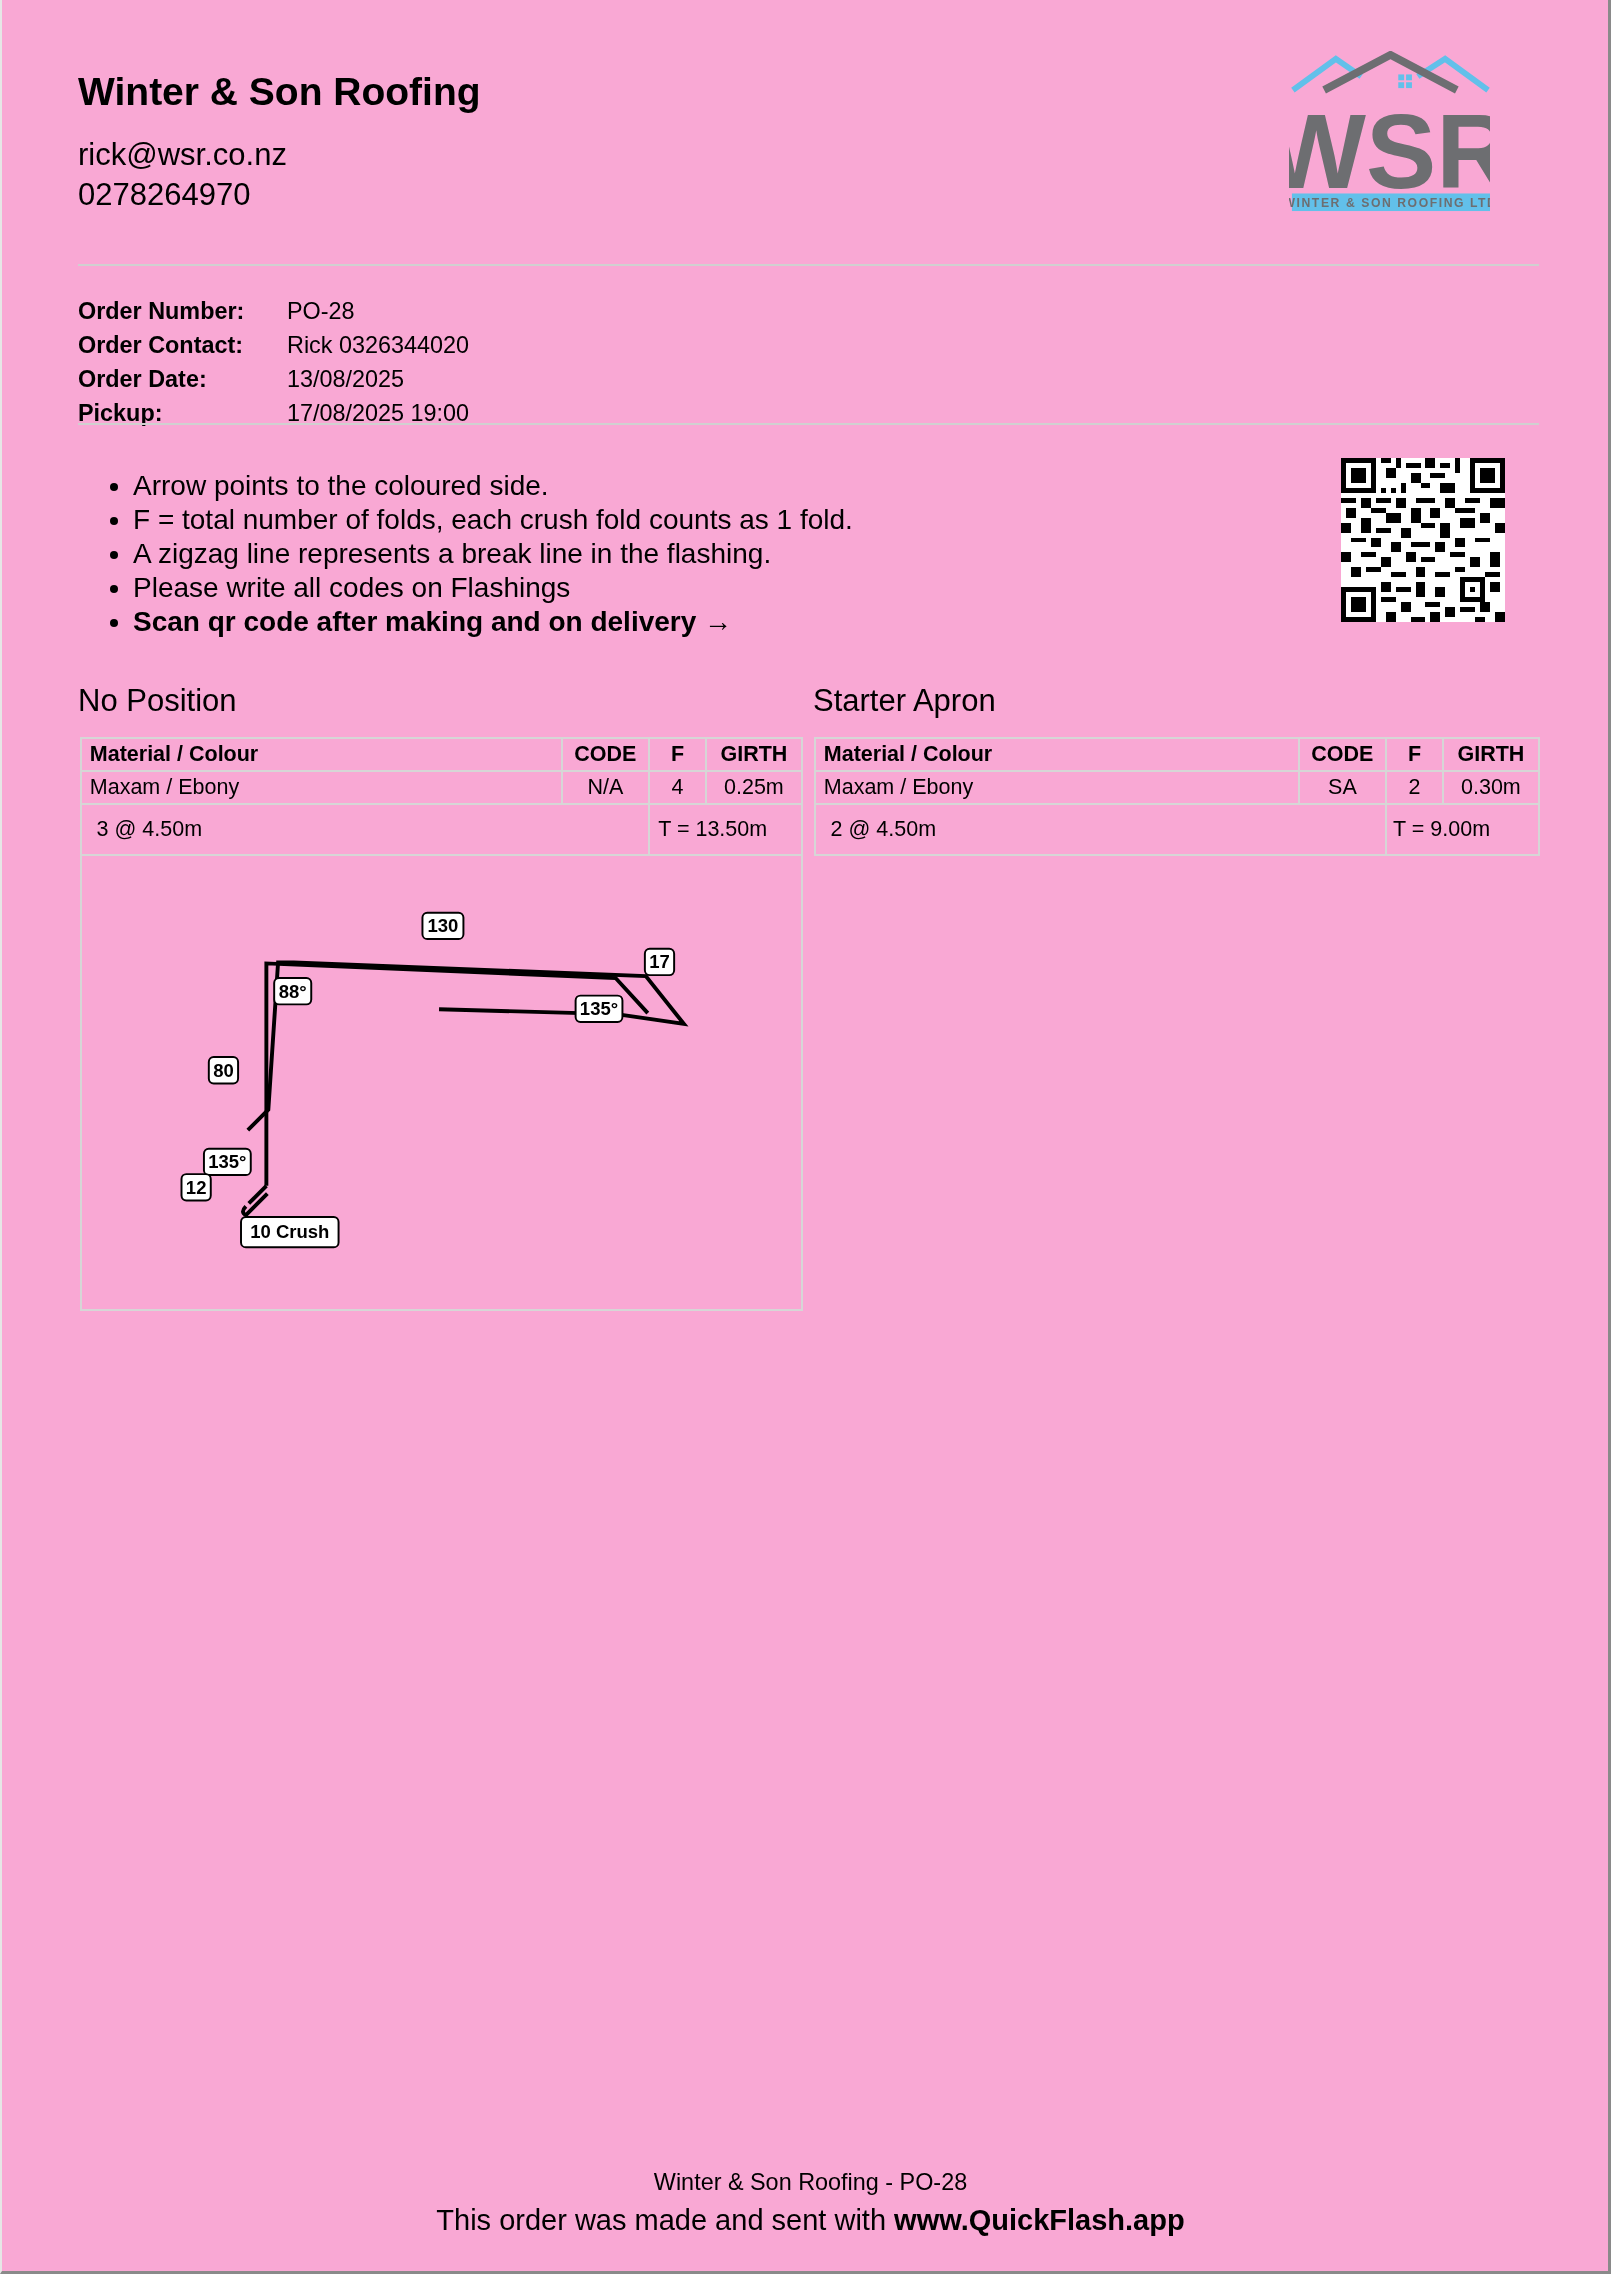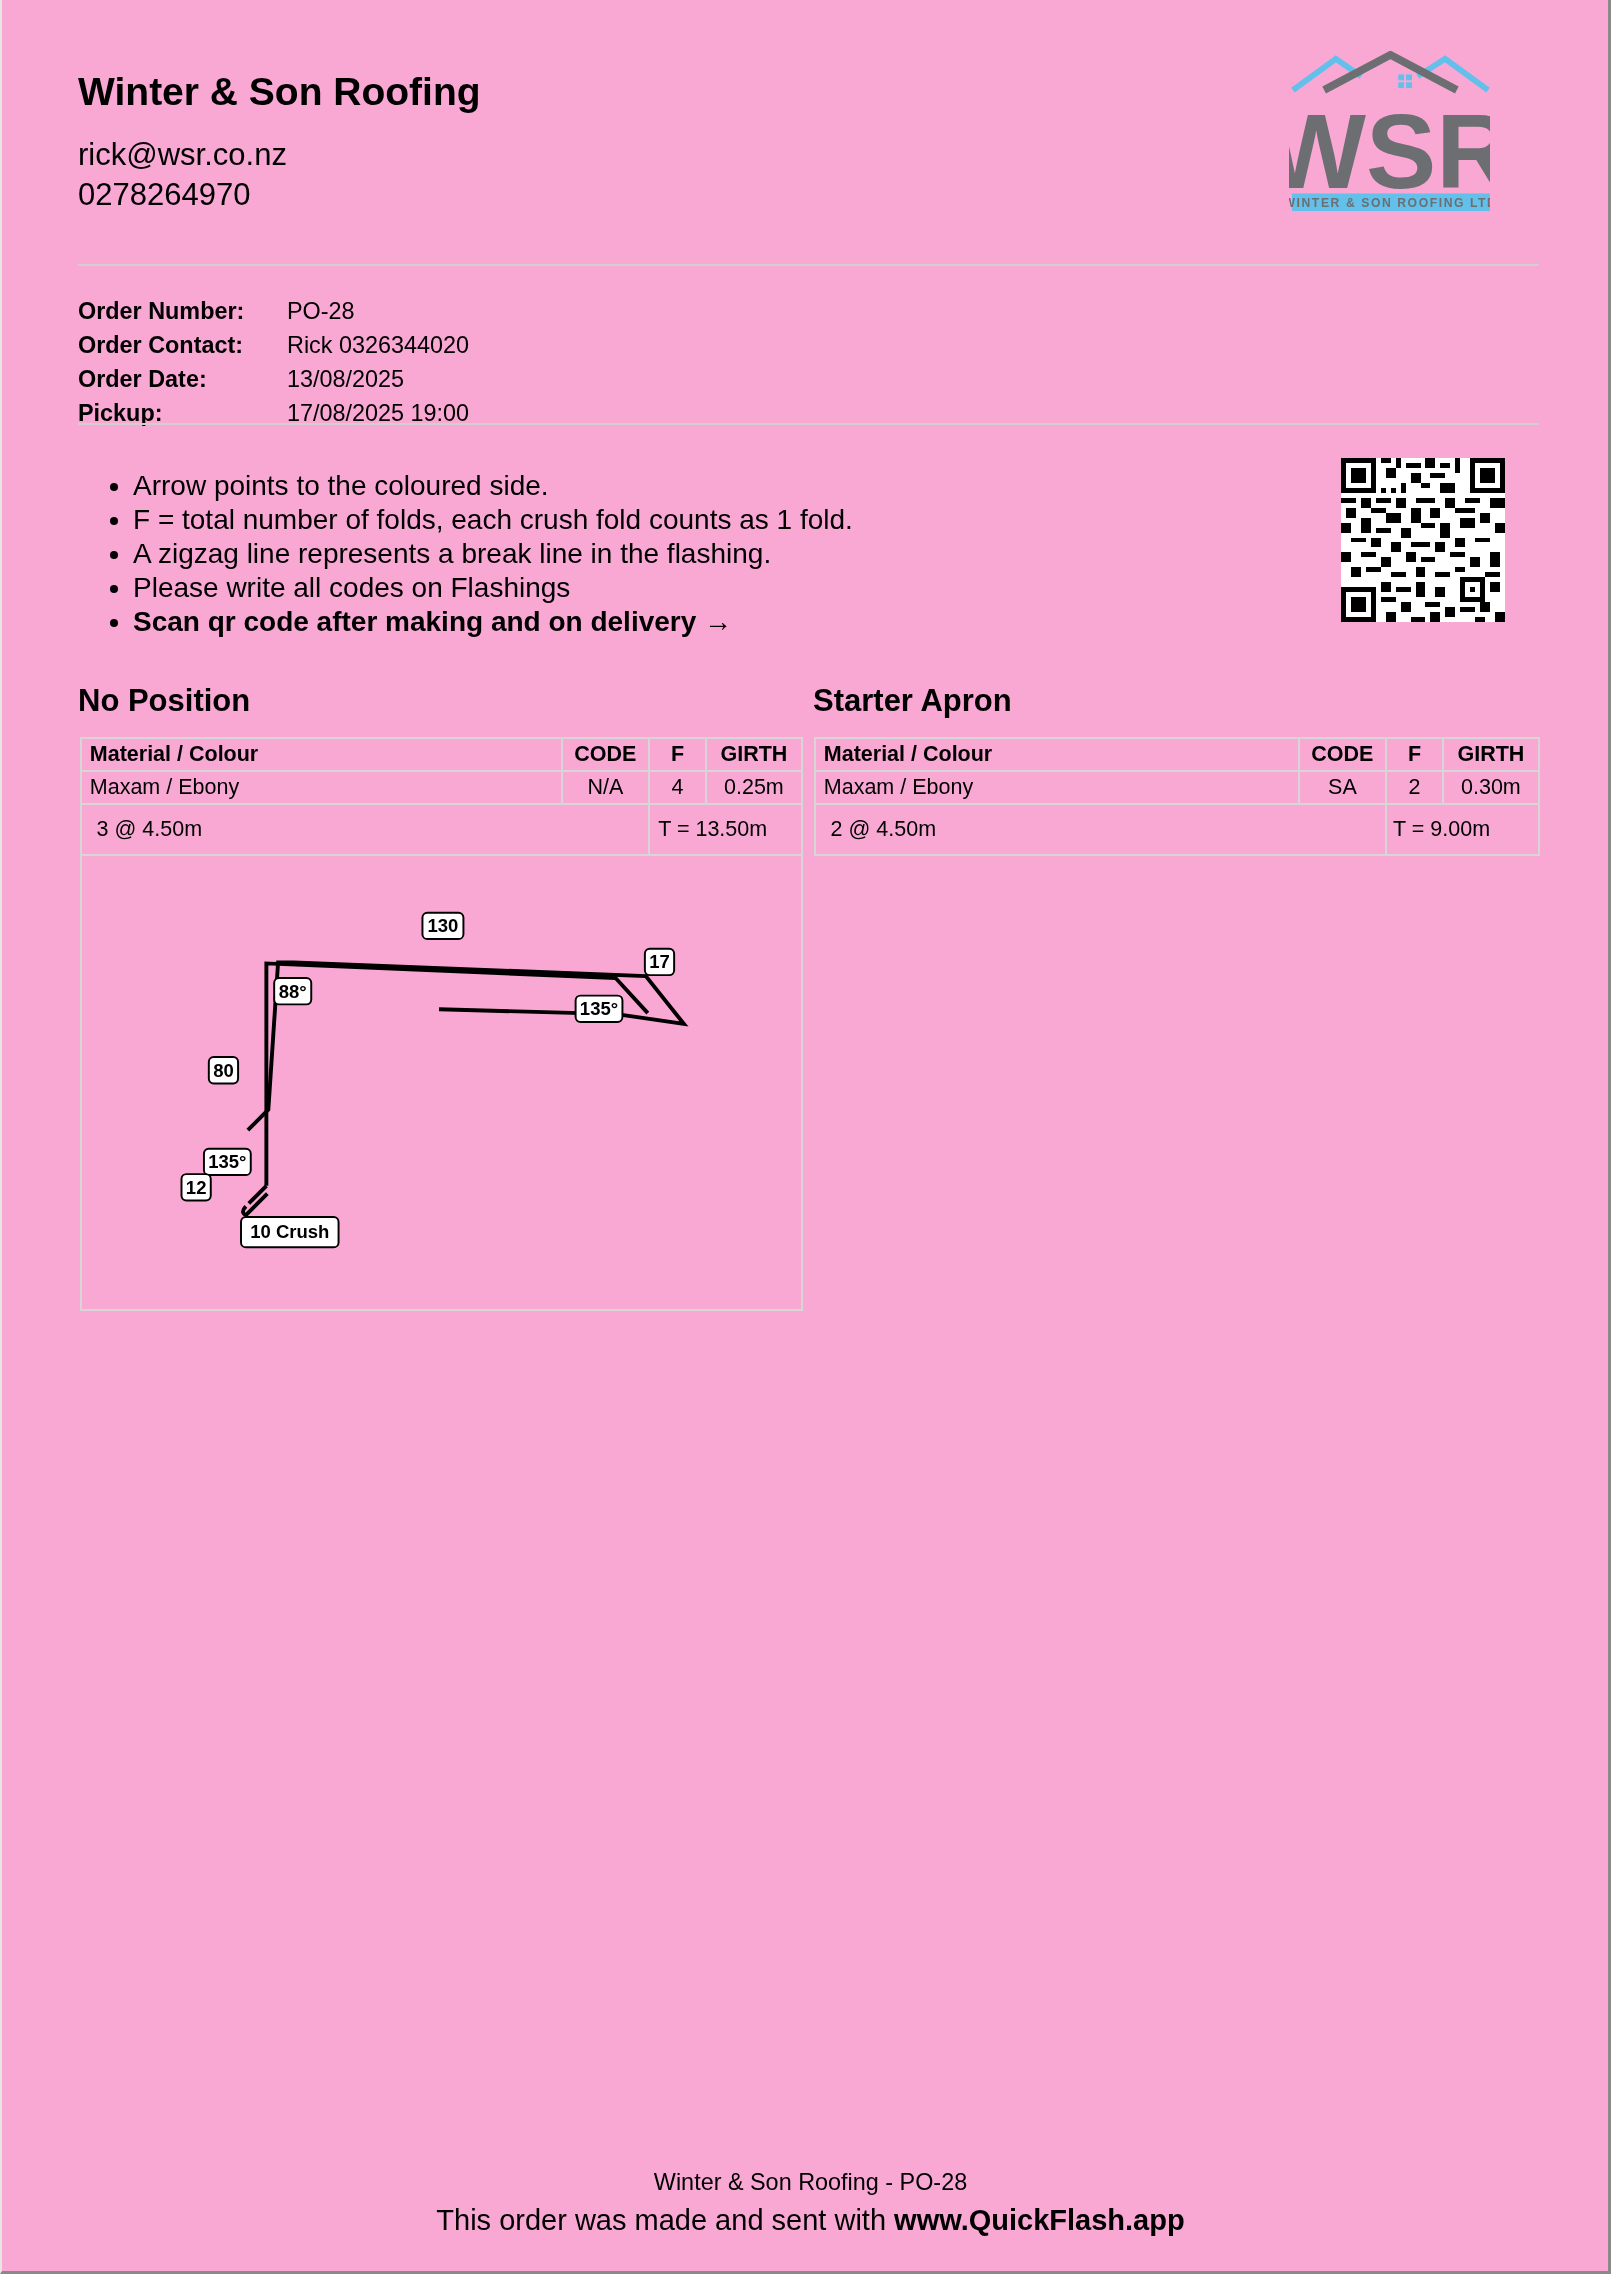--- a/index.html
+++ b/index.html
@@ -12,21 +12,21 @@
   .contact-line { left:76px; font-size:31px; }
   .rule { left:76px; width:1461px; height:0; border-top:2.9px solid #d0d0d0; }
   .info { left:76px; font-size:23.4px; line-height:34px; }
   .info .row { display:flex; }
   .info .lbl { width:209px; font-weight:bold; }
   .notes { left:76px; top:453px; font-size:28px; margin:16px; padding-left:39px; }
   .notes li { line-height:34px; }
   .notes li.bold { font-weight:bold; }
   .qr { left:1339px; top:458px; width:164px; height:164px; }
   .logo { left:1287px; top:51px; width:201px; height:162px; }
-  .sec-title { font-size:31px; font-weight:bold; top:683px; }
+  .sec-title { font-size:31px; font-weight:normal; top:683px; }
   .ftable { position:absolute; top:737px; border-collapse:collapse; font-size:21.5px; }
   .ftable td { border:2.9px solid #d6d6d6; padding:0 7.8px; height:31px; }
   .ftable .hdr td { font-weight:bold; }
   .ftable .c { text-align:center; }
   .ftable .qty td { height:49px;border-radius:20px; }
   .ftable .diag td { height:447px; padding:0; vertical-align:top; }
   .footer1 { left:0; width:1617px; text-align:center; top:2169px; font-size:23.4px; }
   .footer2 { left:0; width:1617px; text-align:center; top:2204px; font-size:29px; }
   .lbl-box { font-family:"Liberation Sans", sans-serif; font-weight:bold; font-size:19px; }
 </style>

